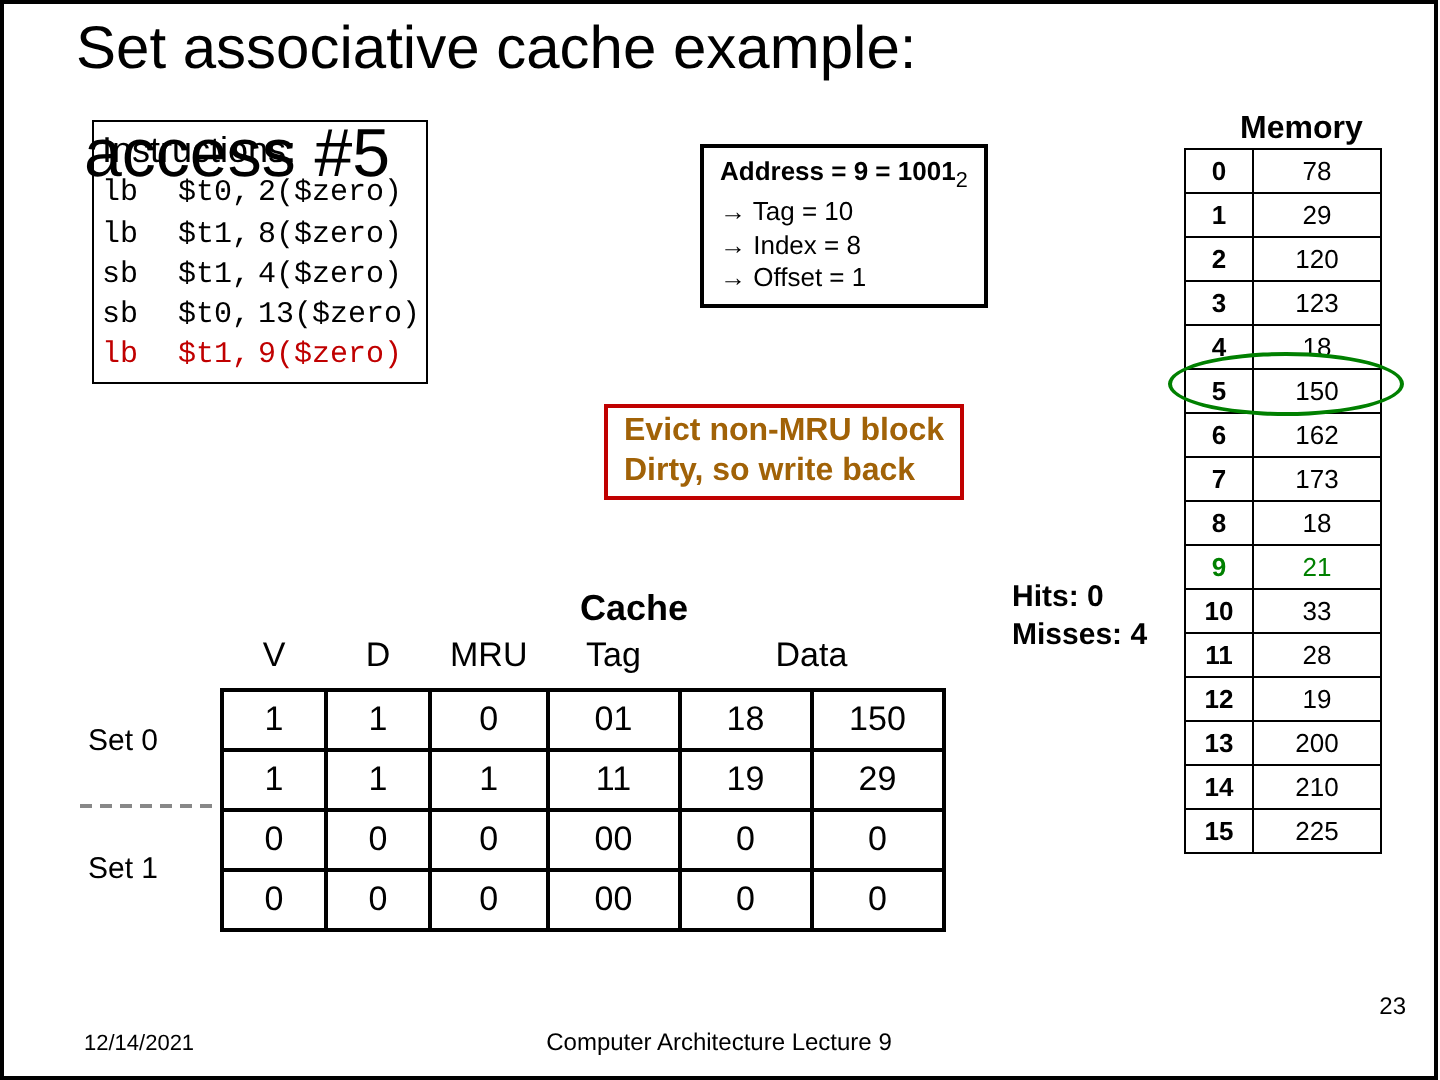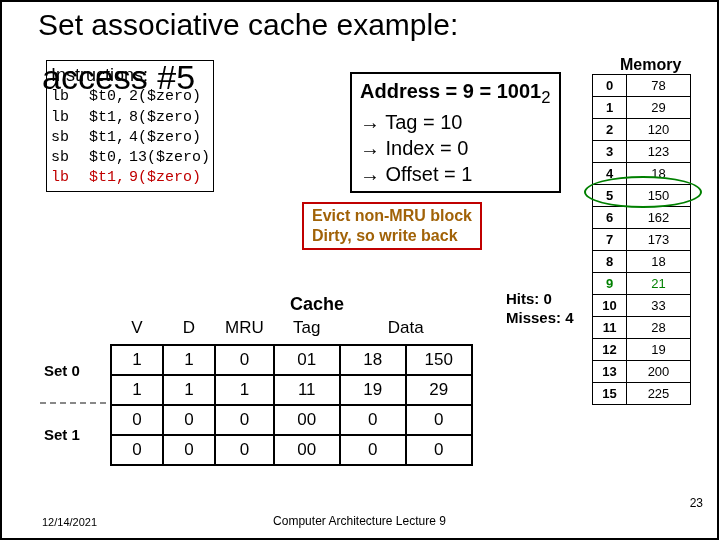--- a/index.html
+++ b/index.html
@@ -4,36 +4,36 @@
 <style>
   * { box-sizing: border-box; }
   body { margin: 0; font-family: Arial, sans-serif; background: #fff; }
   .slide { width: 719px; height: 540px; border: 2px solid #000; position: relative; }
   .title-wrap { position: absolute; left: 36px; top: 6px; font-size: 30px; }
   .overlay-wrap { position: absolute; left: 40px; top: 56px; font-size: 34px; }
   .instr-box { position: absolute; left: 44px; top: 58px; border: 1px solid #000; padding: 2px 4px; font-size: 14px; line-height: 1.35; background: transparent; }
   .instr-header { font-size: 18px; }
   .instr-grid { display: grid; grid-template-columns: 38px 40px 80px; font-family: "Courier New", monospace; font-size: 15px; }
   .instr-grid .hl { color: #c00000; }
-  .addr-box { position: absolute; left: 348px; top: 70px; border: 2px solid #000; padding: 4px 8px; font-size: 20px; line-height: 1.3; }
+  .addr-box { position: absolute; left: 348px; top: 70px; border: 2px solid #000; padding: 4px 8px; font-size: 13px; line-height: 1.3; }
   .addr-box .t { font-weight: bold; }
   .evict-box { position: absolute; left: 300px; top: 200px; border: 2px solid #c00000; color: #a16207; font-weight: bold; padding: 2px 8px; font-size: 16px; line-height: 1.25; }
   .regs-box { position: absolute; left: 44px; top: 230px; border: 1px solid #000; padding: 2px 6px; font-size: 15px; font-weight: bold; }
   .hitmiss { position: absolute; left: 504px; top: 288px; font-size: 15px; font-weight: bold; text-align: left; line-height: 1.25; }
   .cache-label { position: absolute; left: 288px; top: 292px; font-size: 18px; font-weight: bold; }
   .cache-table { position: absolute; left: 108px; top: 314px; border-collapse: collapse; font-size: 17px; }
   .cache-table th { font-weight: normal; padding: 2px 10px 6px; text-align: center; }
   .cache-table td { border: 2px solid #000; text-align: center; padding: 4px 0; }
   .cache-table .col-V { width: 52px; }
   .cache-table .col-D { width: 52px; }
   .cache-table .col-M { width: 54px; }
   .cache-table .col-T { width: 66px; }
   .cache-table .col-Da { width: 66px; }
   .cache-table .col-Db { width: 66px; }
-  .set-label { position: absolute; font-size: 15px; font-weight: 700; }
+  .set-label { position: absolute; font-size: 15px; font-weight: 400; }
   .dash { position: absolute; left: 38px; top: 400px; width: 66px; border-top: 2px dashed #888; }
   .mem-label { position: absolute; left: 618px; top: 54px; font-size: 16px; font-weight: bold; }
   .mem-table { position: absolute; left: 590px; top: 72px; border-collapse: collapse; font-size: 13px; }
   .mem-table td { border: 1px solid #000; text-align: center; padding: 3px 0; }
   .mem-table .mi { width: 34px; font-weight: bold; }
   .mem-table .mv { width: 64px; }
   .mem-table .hl td { color: #008000; }
   .mem-oval { position: absolute; left: 582px; top: 174px; width: 118px; height: 32px; border: 2px solid #008000; border-radius: 50%; pointer-events: none; }
   .date { position: absolute; left: 40px; bottom: 10px; font-size: 11px; }
   .footer { position: absolute; left: 0; right: 0; bottom: 10px; text-align: center; font-size: 12px; }
@@ -65,21 +65,21 @@
         <span>13($zero)</span>
         <span class="hl">lb</span>
         <span class="hl">$t1,</span>
         <span class="hl">9($zero)</span>
       </div>
   </div>
 
   <div class="addr-box">
     <div><span class="t">Address = 9 = 1001</span><sub>2</sub></div>
     <div class="arrow">→ Tag = 10</div>
-    <div class="arrow">→ Index = 0</div>
+    <div class="arrow">→ Index = 8</div>
     <div class="arrow">→ Offset = 1</div>
   </div>
 
   <div class="evict-box">
     <div>Evict non-MRU block</div>
     <div>Dirty, so write back</div>
   </div>
 
 
   <div class="hitmiss">
@@ -192,20 +192,24 @@
         </tr>
         <tr>
           <td class="mi">12</td>
           <td class="mv">19</td>
         </tr>
         <tr>
           <td class="mi">13</td>
           <td class="mv">200</td>
         </tr>
         <tr>
+          <td class="mi">14</td>
+          <td class="mv">210</td>
+        </tr>
+        <tr>
           <td class="mi">15</td>
           <td class="mv">225</td>
         </tr>
       </tbody>
   </table>
   <div class="mem-oval"></div>
 
   <div class="date">12/14/2021</div>
   <div class="footer">Computer Architecture Lecture 9</div>
   <div class="pagenum">23</div>

